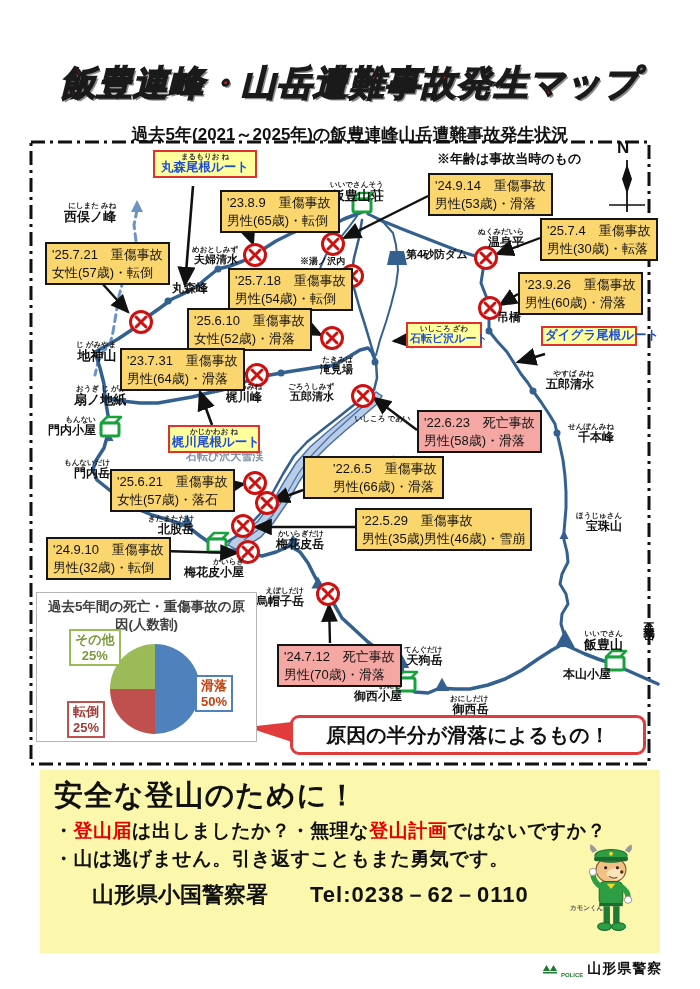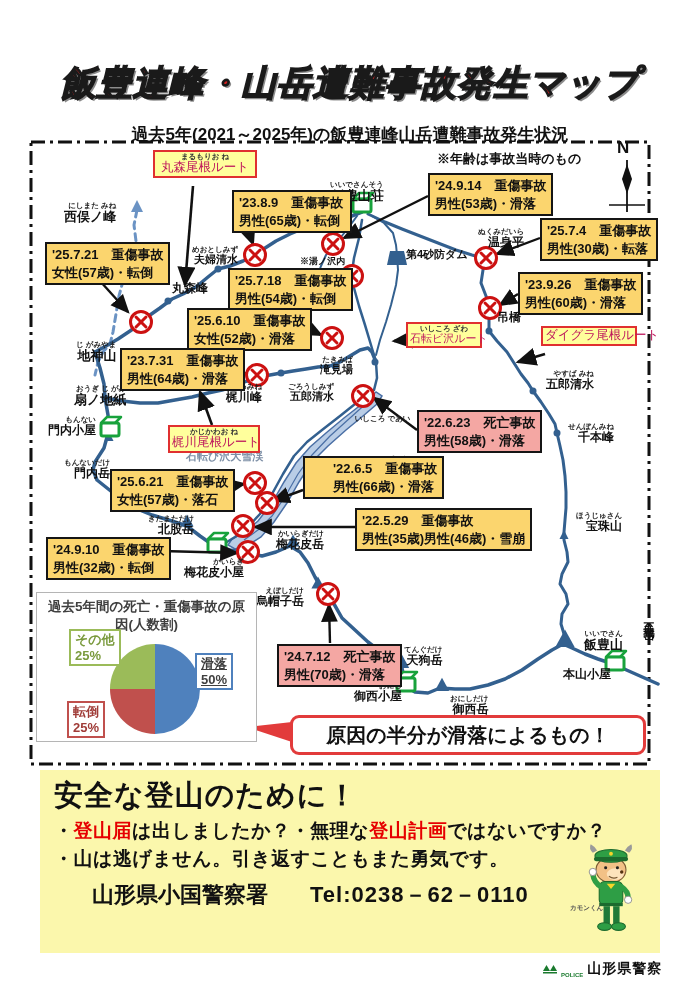--- a/index.html
+++ b/index.html
@@ -9,33 +9,33 @@
          font-style:italic;color:#d42222;-webkit-text-stroke:1.6px #1a1a1a;letter-spacing:1px;
          text-shadow:2px 2px 0 rgba(0,0,0,.45);}
   .subtitle{position:absolute;left:0;top:123px;width:700px;text-align:center;font-size:17px;font-weight:900;color:#111;}
   .map-svg{position:absolute;left:0;top:0;width:700px;height:989px;}
   .place{position:absolute;text-align:right;line-height:1.05;color:#111;white-space:nowrap;z-index:4;}
   .place .kana{display:block;font-size:7.5px;font-weight:700;color:#222;letter-spacing:0;}
   .place .pname{display:block;font-weight:900;}
   .routebox{position:absolute;background:#ffff9c;border:2px solid #e03030;text-align:center;
             padding:1px 2px 2px;z-index:5;line-height:1.05;}
   .routebox .kana{display:block;font-size:7.5px;font-weight:700;color:#333;}
-  .routebox .rname{display:block;font-weight:400;color:#be185d;font-size:12.5px;white-space:nowrap;}
+  .routebox .rname{display:block;font-weight:700;color:#1d4ed8;font-size:12.5px;white-space:nowrap;}
   .accbox{position:absolute;background:#fbd56e;border:2.5px solid #151515;padding:2px 5px;z-index:6;
-          font-size:13px;font-weight:700;color:#111;line-height:1.35;white-space:nowrap;}
+          font-size:13px;font-weight:400;color:#111;line-height:1.35;white-space:nowrap;}
   .accbox.fatal{background:#f4a7a3;}
   .note{position:absolute;font-weight:900;color:#111;z-index:4;}
   .vnote{position:absolute;font-weight:900;color:#111;writing-mode:vertical-rl;font-size:11px;z-index:4;letter-spacing:2px;}
   .compassN{position:absolute;font-size:17px;font-weight:900;color:#111;z-index:4;}
   .callout{position:absolute;left:290px;top:715px;width:356px;height:40px;background:#fff;border:3.5px solid #e23b3b;
            border-radius:9px;display:flex;align-items:center;justify-content:center;font-size:20px;font-weight:900;color:#111;z-index:7;}
   .piebox{position:absolute;left:36px;top:592px;width:221px;height:150px;background:#fff;border:1.5px solid #b5b5b5;z-index:7;}
   .pietitle{margin:5px 8px 0;text-align:center;font-size:13.5px;font-weight:900;color:#3f3f3f;line-height:1.3;}
   .pie{position:absolute;left:73px;top:51px;width:90px;height:90px;border-radius:50%;}
-  .pielabel{position:absolute;background:#fff;border:2px solid;text-align:left;font-size:13px;font-weight:900;line-height:1.2;padding:1px 4px;white-space:nowrap;}
+  .pielabel{position:absolute;background:#fff;border:2px solid;text-align:center;font-size:13px;font-weight:900;line-height:1.2;padding:1px 4px;white-space:nowrap;}
   .footer{position:absolute;left:40px;top:770px;width:620px;height:183px;background:#fbf7ac;z-index:2;}
   .f-head{margin:6px 0 2px 14px;font-size:29px;font-weight:900;color:#111;letter-spacing:1px;}
   .f-line{margin:2px 0 0 14px;font-size:19px;font-weight:900;color:#111;letter-spacing:.5px;}
   .f-line .red{color:#e60000;}
   .f-telrow{margin:8px 0 0 52px;font-size:22px;font-weight:900;color:#111;}
   .f-telrow .tel{margin-left:42px;letter-spacing:1px;}
   .mascot{position:absolute;right:14px;top:72px;width:70px;text-align:center;z-index:3;}
   .mascot-name{font-size:6.5px;color:#555;font-weight:700;position:absolute;left:-6px;top:62px;}
   .orgrow{position:absolute;left:543px;top:960px;display:flex;align-items:flex-end;gap:4px;z-index:8;}
   .orgrow .badge{font-size:6px;font-weight:900;color:#1a7a2e;line-height:1;text-align:center;}
@@ -323,21 +323,21 @@
         <span class="rname">ダイグラ尾根ルート</span>
       </div>
       <div class="routebox" style="left: 168px; top: 425px; width: 92px;">
         <span class="kana">かじかわお ね</span>
         <span class="rname">梶川尾根ルート</span>
       </div>
       <div class="accbox" style="left: 45px; top: 242px; min-width: 124px;">
         <div>'25.7.21　重傷事故</div>
         <div>女性(57歳)・転倒</div>
       </div>
-      <div class="accbox" style="left: 232px; top: 190px; min-width: 120px;">
+      <div class="accbox" style="left: 220px; top: 190px; min-width: 120px;">
         <div>'23.8.9　重傷事故</div>
         <div>男性(65歳)・転倒</div>
       </div>
       <div class="accbox" style="left: 428px; top: 173px; min-width: 118px;">
         <div>'24.9.14　重傷事故</div>
         <div>男性(53歳)・滑落</div>
       </div>
       <div class="accbox" style="left: 540px; top: 218px; min-width: 112px;">
         <div>'25.7.4　重傷事故</div>
         <div>男性(30歳)・転落</div>
@@ -385,21 +385,21 @@
     </div>
 
   <div class="note" style="left:437px;top:150px;font-size:13px;">※年齢は事故当時のもの</div>
   <div class="compassN" style="left:617px;top:138px;">N</div>
   <div class="vnote" style="left:641px;top:614px;">至地蔵岳</div>
 
   <div class="piebox">
     <div class="pietitle">過去5年間の死亡・重傷事故の原因(人数割)</div>
     <div class="pie" id="pie" style="background: conic-gradient(rgb(79, 129, 189) 0%, rgb(79, 129, 189) 50%, rgb(192, 80, 77) 50%, rgb(192, 80, 77) 75%, rgb(155, 187, 89) 75%, rgb(155, 187, 89) 100%);"></div>
     <div id="pielabels">
-        <div class="pielabel" style="left: 158px; top: 60px; border-color: rgb(79, 129, 189); color: #404040; text-decoration: underline;">
+        <div class="pielabel" style="left: 158px; top: 82px; border-color: rgb(79, 129, 189); color: #c2410c;">
           <div>滑落</div>
           <div>50%</div>
         </div>
         <div class="pielabel" style="left: 30px; top: 108px; border-color: rgb(192, 80, 77); color: rgb(160, 60, 56);">
           <div>転倒</div>
           <div>25%</div>
         </div>
         <div class="pielabel" style="left: 32px; top: 36px; border-color: rgb(155, 187, 89); color: rgb(122, 154, 61);">
           <div>その他</div>
           <div>25%</div>

